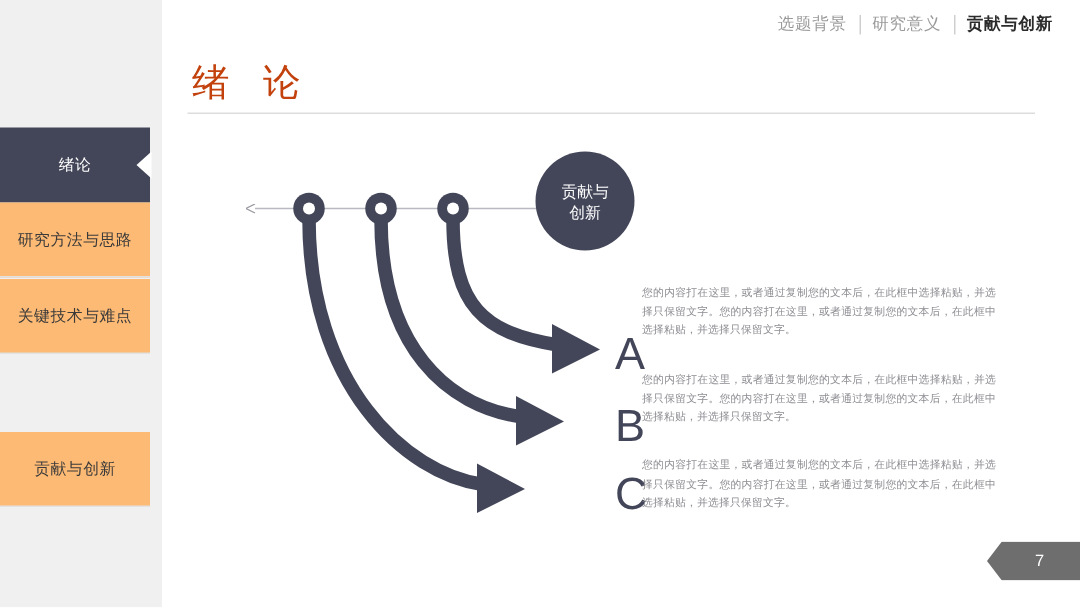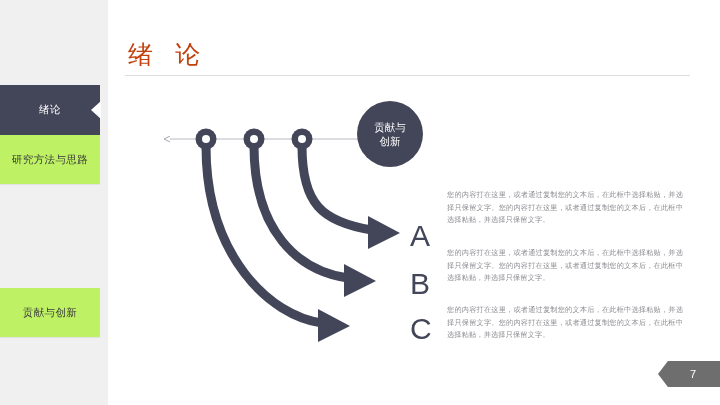--- a/index.html
+++ b/index.html
@@ -36,21 +36,21 @@
     width: 100px;
     height: 50px;
     display: flex;
     align-items: center;
     justify-content: center;
     font-size: 10.5px;
     color: #3a3a3a;
     letter-spacing: .4px;
     box-sizing: border-box;
     border-bottom: 1px solid #e2e2e2;
-    background: #bef264;
+    background: #fdba74;
   }
   .side-item.active {
     background: #434659;
     color: #ffffff;
     border-bottom: none;
     font-size: 10.5px;
   }
   
   .side-item.active::after {
     content: "";
@@ -117,21 +117,21 @@
     left: 100px;
     top: 86px;
     width: 696px;
     height: 270px;
   }
   #diagram svg { display: block; }
 
   
   .txt-block {
     position: absolute;
-    left: 447px;
+    left: 428px;
     width: 236px;
     font-size: 7.2px;
     line-height: 12.5px;
     color: #8d8d93;
     text-align: justify;
     letter-spacing: .15px;
   }
   #txt-a { top: 189px; }
   #txt-b { top: 247px; }
   #txt-c { top: 304px; }
@@ -160,25 +160,35 @@
 
 <div id="slide">
 
   <div id="sidebar">
     <div class="side-item active" style="top:85px;">
       <span>绪论</span>
     </div>
     <div class="side-item" style="top:135px;">
       <span>研究方法与思路</span>
     </div>
+    <div class="side-item" style="top:186px;">
+      <span>关键技术与难点</span>
+    </div>
     <div class="side-item" style="top:288px;">
       <span>贡献与创新</span>
     </div>
   </div>
 
+  <div id="topnav">
+    <div class="nav-item">选题背景</div>
+    <div class="nav-sep"></div>
+    <div class="nav-item">研究意义</div>
+    <div class="nav-sep"></div>
+    <div class="nav-item active">贡献与创新</div>
+  </div>
 
   <div id="title">绪  论</div>
   <div id="title-rule"></div>
 
   <div id="diagram">
     <svg width="620" height="270" viewBox="0 0 620 270" xmlns="http://www.w3.org/2000/svg">
       <defs>
         <marker id="arrowSmall" markerWidth="8" markerHeight="8" refX="6" refY="3" orient="auto">
           <path d="M6,0 L0,3 L6,6" fill="none" stroke="#9a9aa3" stroke-width="0.9"></path>
         </marker>

